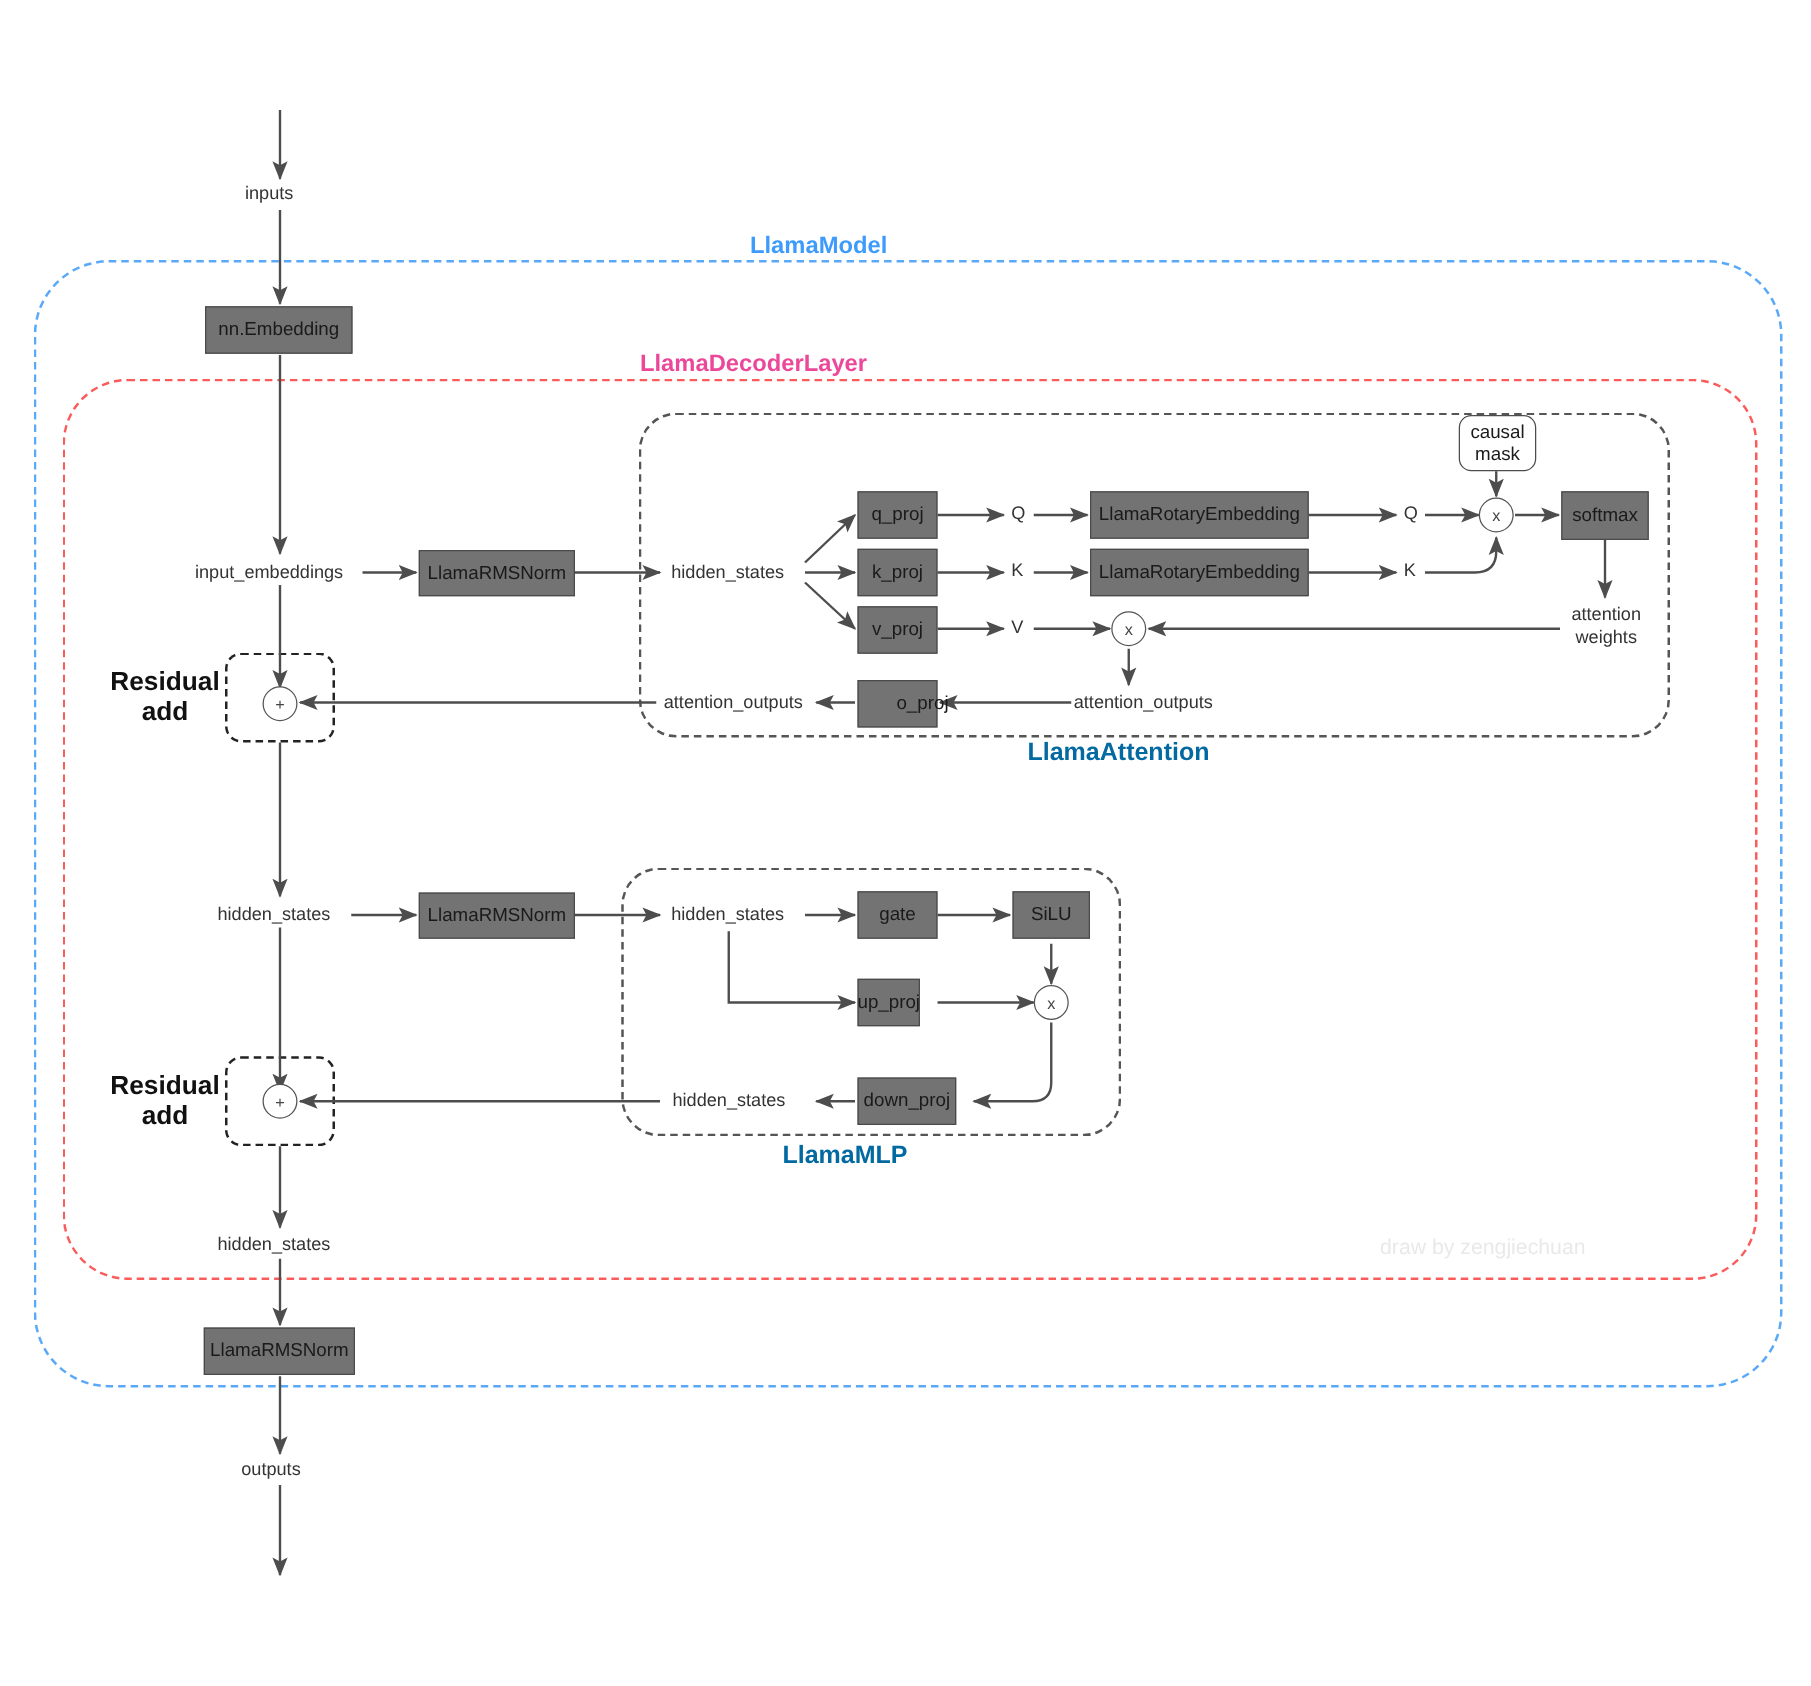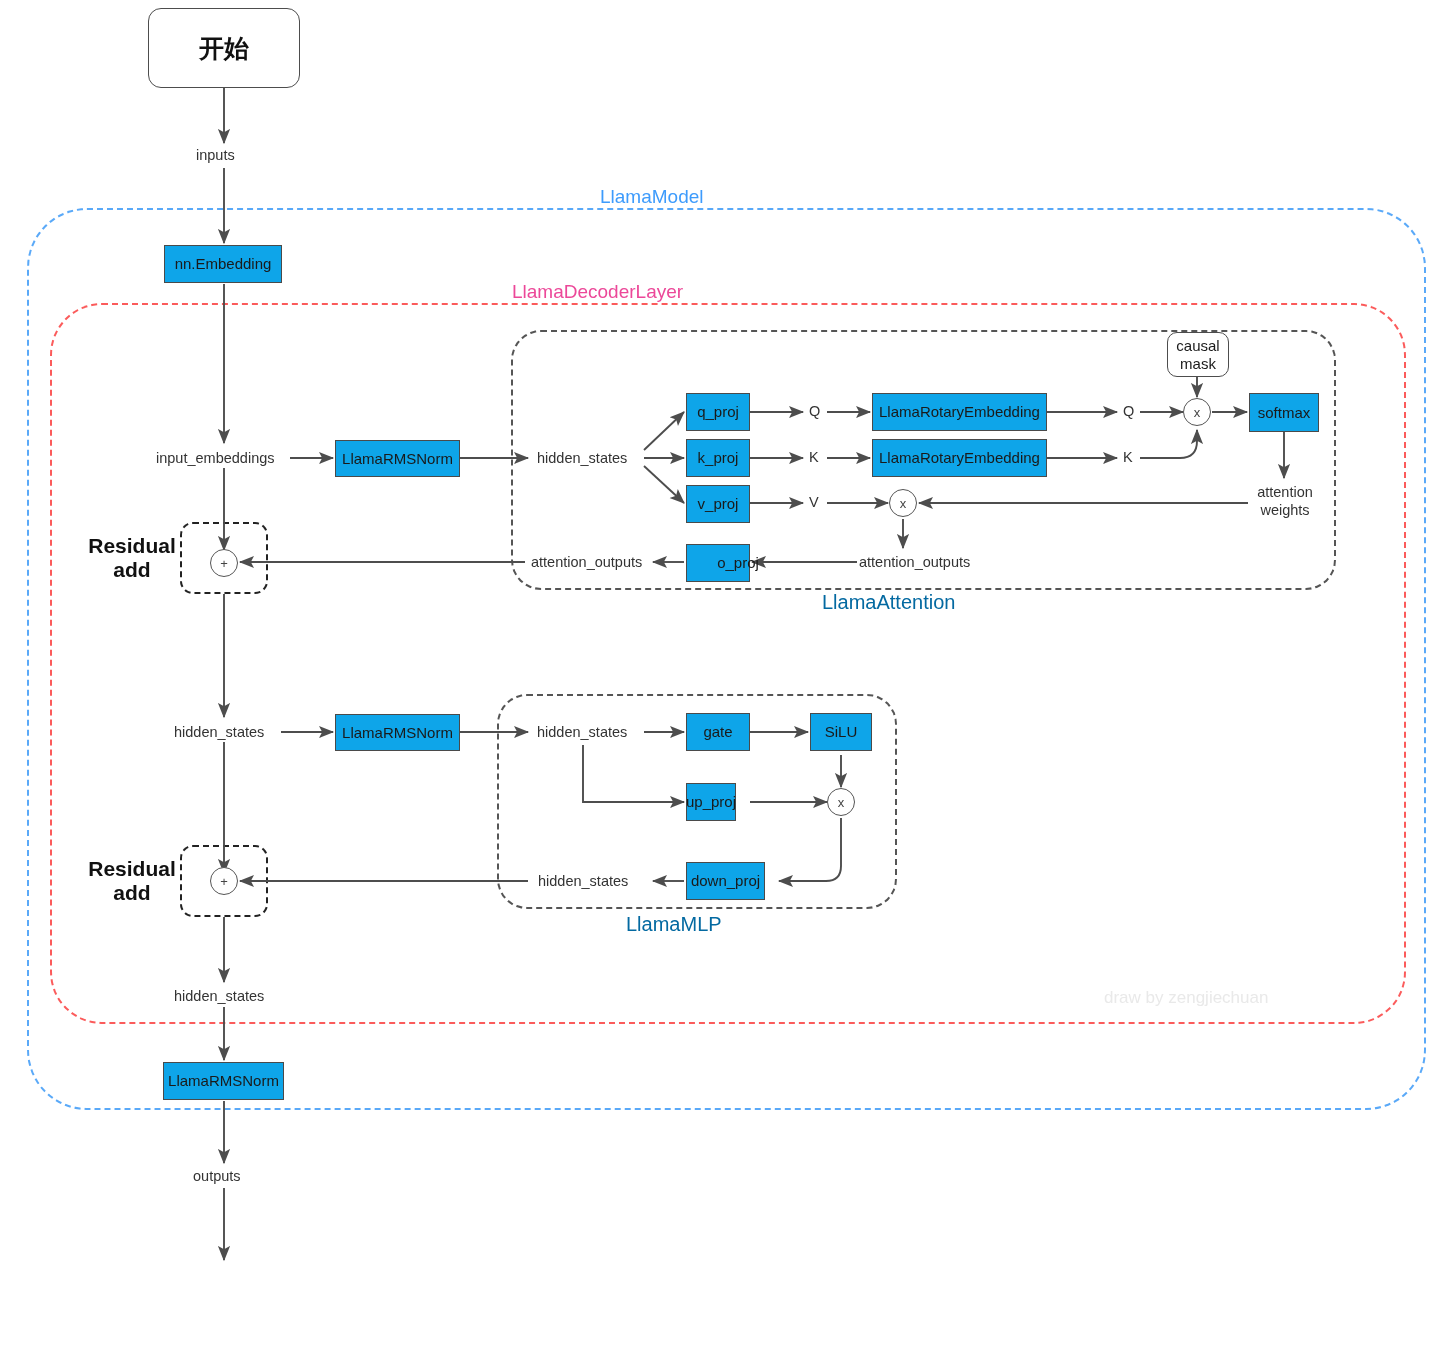--- a/index.html
+++ b/index.html
@@ -28,21 +28,21 @@
     display: flex;
     align-items: center;
     justify-content: center;
     font-size: 15px;
     color: #1a1a1a;
     line-height: 1.15;
     text-align: center;
     white-space: nowrap;
   }
   .node.blue {
-    background: #0ea5e9;
+    background: #737373;
     border: 1.6px solid #4a4a4a;
   }
   .node.terminal {
     background: #ffffff;
     border: 1.8px solid #4d4d4d;
     border-radius: 13px;
     font-size: 25px;
     font-weight: bold;
     color: #111111;
   }
@@ -62,21 +62,21 @@
     line-height: 1.2;
     text-align: center;
   }
   .elabel.two {
     line-height: 1.25;
   }
   
   .grouptitle {
     position: absolute;
     font-size: 19px;
-    font-weight: normal;
+    font-weight: bold;
     white-space: nowrap;
   }
   .grouptitle.blue  { color: #3d9bfc; }
   .grouptitle.red   { color: #ec4899; }
   .grouptitle.black { color: #0369a1; font-size: 20px; }
   
   .group {
     position: absolute;
     box-sizing: border-box;
     background: transparent;
@@ -251,21 +251,20 @@
       <path d="M224,917 L224,982"></path>
 
       <path d="M224,1007 L224,1060"></path>
 
       <path d="M224,1101 L224,1163"></path>
 
       <path d="M224,1188 L224,1260"></path>
     </g>
   </svg>
 
-  <div class="node terminal" style="left:148px; top:8px; width:152px; height:80px;">开始</div>
 
   <div class="node blue" style="left:164px; top:245px; width:118px; height:38px;">nn.Embedding</div>
 
   <div class="node blue" style="left:335px; top:440px; width:125px; height:37px;">LlamaRMSNorm</div>
 
   <div class="node blue" style="left:686px; top:393px; width:64px; height:38px;">q_proj</div>
 
   <div class="node blue" style="left:686px; top:439px; width:64px; height:38px;">k_proj</div>
 
   <div class="node blue" style="left:686px; top:485px; width:64px; height:38px;">v_proj</div>

